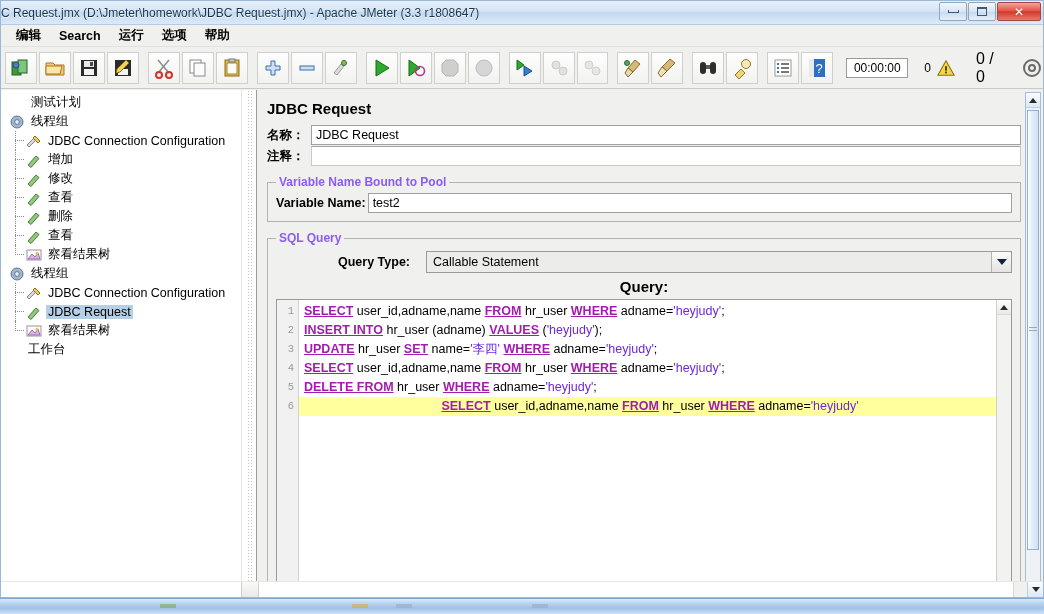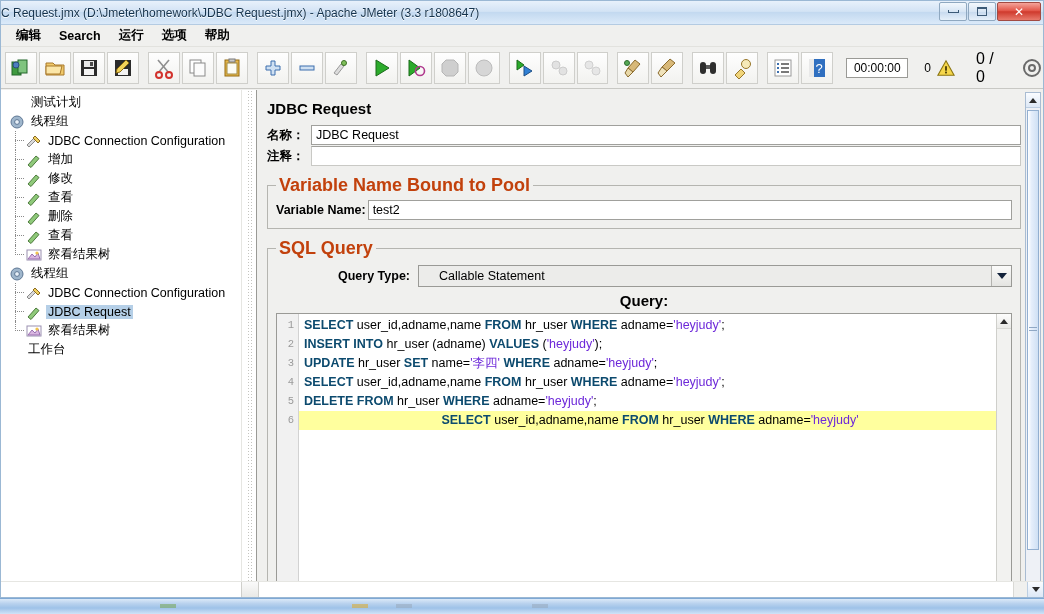--- a/index.html
+++ b/index.html
@@ -195,36 +195,36 @@
   .txtin.flat { border-color: #c9c9c5; border-top-color:#a0a09c; }
 
   
   fieldset.grp {
     margin: 9px 0 0 4px;
     padding: 4px 8px 8px 8px;
     border: 1px solid #b5b5b0;
     border-radius: 0;
   }
   fieldset.grp > legend {
-    font-size: 18px; font-weight: bold; color: #c2410c;
+    font-size: 12px; font-weight: bold; color: #8b5cf6;
     padding: 0 3px;
   }
   .vn-row { display: flex; align-items: center; }
   .vn-lab { font-size: 12.5px; font-weight: bold; margin-right: 2px; }
 
   
   .qt-row { display: flex; align-items: center; padding: 2px 0 4px 0; }
-  .qt-lab { font-size: 12.5px; font-weight: bold; margin-right: 8px; margin-left: 62px; }
+  .qt-lab { font-size: 12.5px; font-weight: bold; margin-right: 16px; margin-left: 62px; }
   .combo {
     flex: 1; height: 22px;
     border: 1px solid #9a9a96;
     background: #ececea;
     display: flex; align-items: center;
     font-size: 12.5px; color: #000;
-    padding-left: 20px;
+    padding-left: 6px;
     position: relative;
   }
   .combo .arrowbtn {
     position: absolute; right: 0; top: 0;
     width: 20px; height: 20px;
     background: linear-gradient(180deg,#fbfbfa,#e4e4e1);
     border-left: 1px solid #b3b3af;
     display: flex; align-items: center; justify-content: center;
   }
   .caret-dn {
@@ -270,21 +270,21 @@
   }
   .cline {
     height: 19px; line-height: 19px;
     font-size: 12.5px;
     white-space: nowrap;
     padding-left: 5px;
     color: #000;
     font-family: "Liberation Sans", sans-serif;
   }
   .cline.cur { background: #ffff9e; text-align: center; }
-  .kw  { color: #0c4a6e; font-weight: bold; }
+  .kw  { color: #a21caf; font-weight: bold; text-decoration: underline; }
   .str { color: #6d28d9; }
   .pln { color: #000; }
 
   
   #ed-sb {
     width: 15px; flex: 0 0 15px;
     background: #f2f2f0;
     border-left: 1px solid #cfcfcb;
     position: relative;
   }

